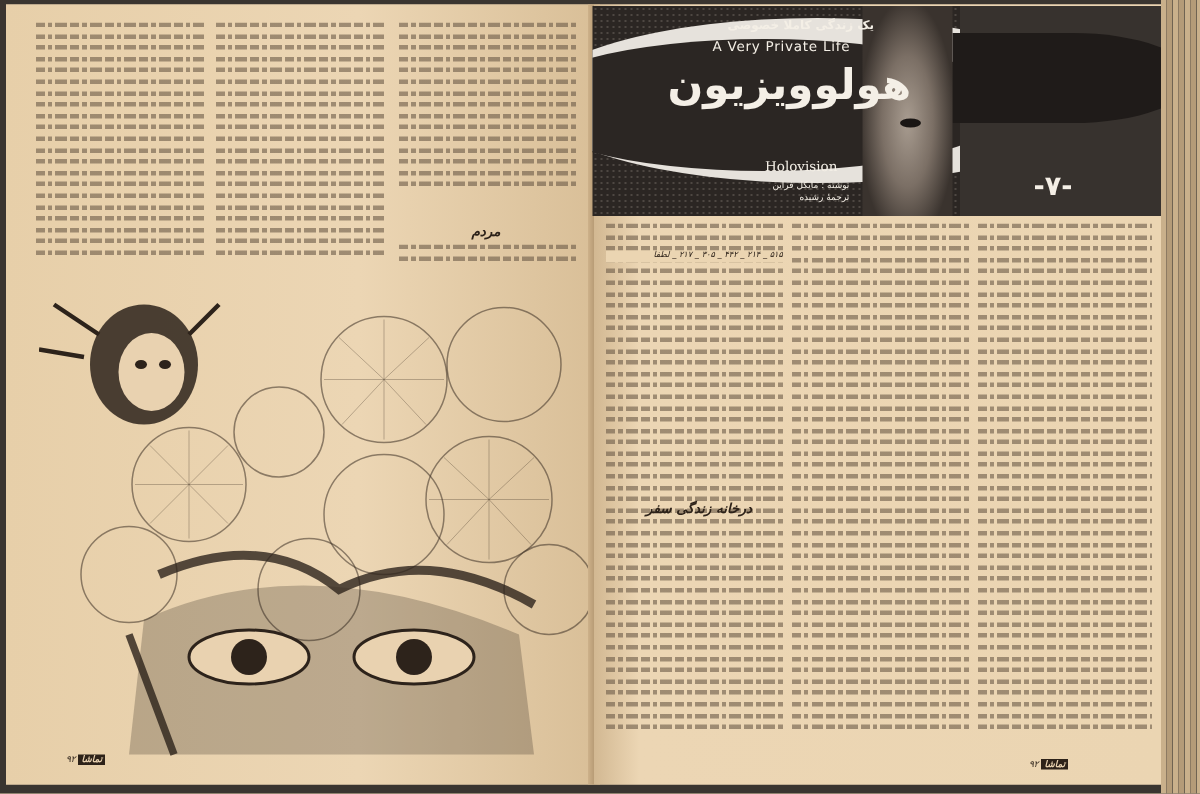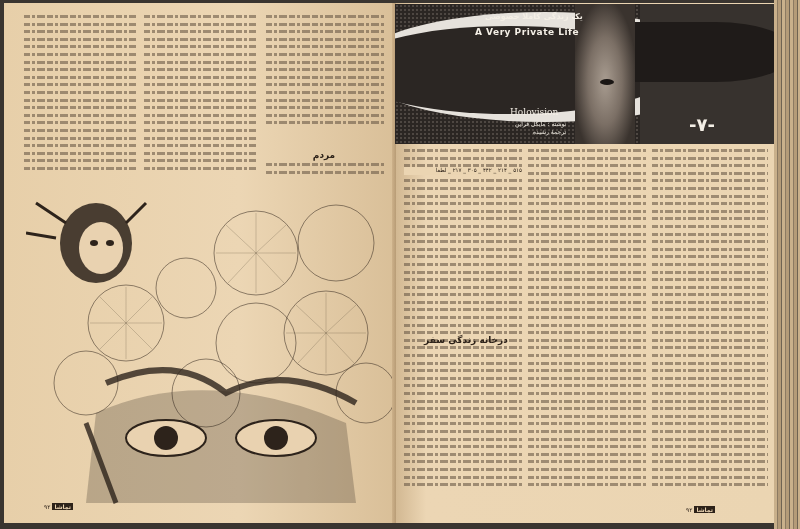--- a/index.html
+++ b/index.html
@@ -1,36 +1,36 @@
 <!DOCTYPE html>
 <html><head>
 <meta charset="utf-8">
 <style>
   html,body{margin:0;padding:0;}
   body{width:800px;height:529px;background:#3a3530;position:relative;overflow:hidden;font-family:"DejaVu Sans",sans-serif;}
-  .spread{position:absolute;left:4px;top:3px;width:770px;height:520px;background:#e9d2b0;}
+  .spread{position:absolute;left:4px;top:3px;width:770px;height:520px;background:#e9d2b0;font-style:italic;}
   .page-left{position:absolute;left:0;top:0;width:392px;height:520px;background:linear-gradient(90deg,#e7cfa9 0%,#ecd6b4 60%,#d9bf98 100%);}
   .page-right{position:absolute;left:392px;top:0;width:378px;height:520px;background:linear-gradient(90deg,#d2b892 0%,#ecd6b4 8%,#ebd5b2 100%);}
   .gutter{position:absolute;left:388px;top:0;width:8px;height:520px;background:linear-gradient(90deg,#cdb18a,#b89c76,#cdb18a);}
   .edges{position:absolute;left:774px;top:0;width:26px;height:529px;background:repeating-linear-gradient(90deg,#c9b08b 0 3px,#8c7a62 3px 4px,#b49b78 4px 7px,#6f6352 7px 8px);}
   .col{position:absolute;direction:rtl;font-size:6px;line-height:7.6px;color:#4a3b2c;text-align:justify;overflow:hidden;}
   .lines{display:block;}
   .ln{display:block;height:3px;margin:0 0 4.6px 0;background:repeating-linear-gradient(90deg,#6b5a47 0 6px,transparent 6px 8px,#6b5a47 8px 11px,transparent 11px 13px,#6b5a47 13px 21px,transparent 21px 23px);opacity:.6;}
   .sub-head{font-family:"DejaVu Sans",sans-serif;font-weight:bold;font-size:9px;color:#2d2219;text-align:center;direction:rtl;position:absolute;}
   .art{position:absolute;left:22px;top:180px;width:370px;height:330px;}
   .header-box{position:absolute;left:395px;top:4px;width:380px;height:140px;background:#2b2623;overflow:hidden;}
   .dots{position:absolute;inset:0;background-image:radial-gradient(circle,#6a625c 35%,transparent 36%);background-size:4px 4px;opacity:.55;}
   .ellipse{position:absolute;left:-40px;top:8px;width:380px;height:110px;border-radius:50%;background:#e6e2dc;}
   .ellipse-inner{position:absolute;left:-10px;top:14px;width:330px;height:88px;border-radius:50%;background:#2b2623;}
   .face{position:absolute;left:180px;top:0;width:60px;height:140px;background:radial-gradient(ellipse at 50% 55%,#a89c90 0%,#7b6f65 40%,#3a332e 75%);}
   .face-eye{position:absolute;left:205px;top:75px;width:14px;height:6px;border-radius:50%;background:#1a1614;}
   .right-dark{position:absolute;left:245px;top:0;width:135px;height:140px;background:#37322e;}
   .right-ellipse{position:absolute;left:240px;top:18px;width:160px;height:60px;border-radius:0 50% 50% 0;background:#1f1b19;}
   .title-persian-small{position:absolute;left:90px;top:8px;color:#f4efe6;font-size:8px;font-weight:bold;direction:rtl;}
-  .title-english{position:absolute;left:80px;top:23px;color:#f4efe6;font-size:9px;font-weight:bold;letter-spacing:.5px;}
+  .title-english{position:absolute;left:80px;top:23px;color:#f4efe6;font-size:9px;font-weight:normal;letter-spacing:.5px;}
   .title-persian-big{position:absolute;left:50px;top:36px;color:#f4efe6;font-size:28px;font-weight:bold;direction:rtl;}
   .holovision{position:absolute;left:115px;top:103px;color:#f4efe6;font-family:"DejaVu Serif",serif;font-size:9px;font-weight:normal;}
   .credits{position:absolute;left:120px;top:116px;color:#f4efe6;font-size:6px;direction:rtl;line-height:8px;}
   .chapter{position:absolute;left:294px;top:110px;color:#f4efe6;font-size:18px;font-weight:bold;}
   .footer{position:absolute;font-size:6px;color:#2d2219;direction:rtl;}
   .footer .mag{background:#2d2219;color:#e9d2b0;padding:0 2px;font-weight:bold;}
 </style>
 </head>
 <body>
 
@@ -318,20 +318,21 @@
   <div class="dots"></div>
   <div class="ellipse">
       <div class="ellipse-inner"></div>
     </div>
   <div class="right-dark"></div>
   <div class="right-ellipse"></div>
   <div class="face"></div>
   <div class="face-eye"></div>
   <div class="title-persian-small">یک زندگی کاملا خصوصی</div>
   <div class="title-english">A Very Private Life</div>
+  <div class="title-persian-big">هولوویزیون</div>
   <div class="holovision">Holovision</div>
   <div class="credits">
     <div>نوشته : مایکل فراین</div>
     <div>ترجمهٔ رشیده</div>
   </div>
   <div class="chapter">-۷-</div>
 </div>
 
 <div class="edges"></div>
 

